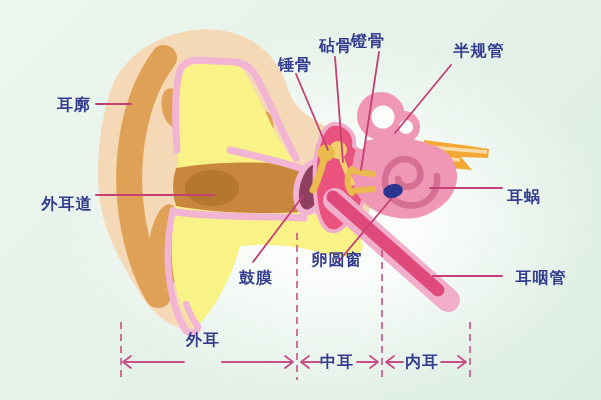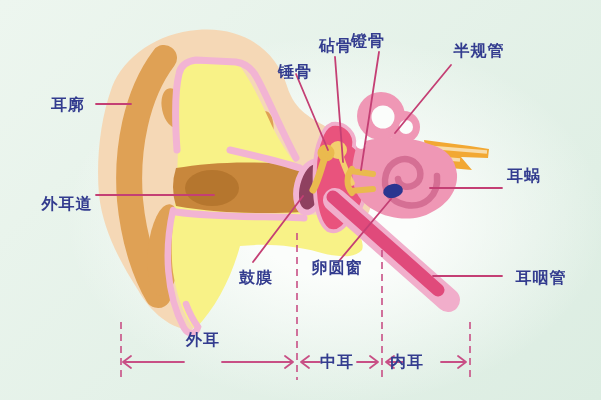--- a/index.html
+++ b/index.html
@@ -123,27 +123,27 @@
     <g style="stroke:var(--dash);stroke-width:1.8;fill:none;stroke-linecap:round;stroke-linejoin:round">
       <path d="M184,362 L123,362 M131,356 L123,362 L131,368"></path>
       <path d="M222,362 L293,362 M285,356 L293,362 L285,368"></path>
       <path d="M320,362 L301,362 M309,356 L301,362 L309,368"></path>
       <path d="M357,362 L378,362 M370,356 L378,362 L370,368"></path>
       <path d="M403,362 L386,362 M394,356 L386,362 L394,368"></path>
       <path d="M441,362 L466,362 M458,356 L466,362 L458,368"></path>
     </g>
   </svg>
 
-  <div class="lbl" style="left:68px;top:105px">耳廓</div>
+  <div class="lbl" style="left:74px;top:105px">耳廓</div>
   <div class="lbl" style="left:67px;top:204px">外耳道</div>
-  <div class="lbl" style="left:295px;top:72px">锤骨</div>
+  <div class="lbl" style="left:295px;top:65px">锤骨</div>
   <div class="lbl" style="left:336px;top:46px">砧骨</div>
   <div class="lbl" style="left:368px;top:41px">镫骨</div>
   <div class="lbl" style="left:479px;top:51px">半规管</div>
-  <div class="lbl" style="left:524px;top:176px">耳蜗</div>
+  <div class="lbl" style="left:524px;top:197px">耳蜗</div>
   <div class="lbl" style="left:256px;top:278px">鼓膜</div>
-  <div class="lbl" style="left:337px;top:268px">卵圆窗</div>
+  <div class="lbl" style="left:337px;top:260px">卵圆窗</div>
   <div class="lbl" style="left:541px;top:278px">耳咽管</div>
 
   <div class="lbl" style="left:203px;top:340px">外耳</div>
   <div class="lbl" style="left:337px;top:362px">中耳</div>
-  <div class="lbl" style="left:407px;top:362px">内耳</div>
+  <div class="lbl" style="left:422px;top:362px">内耳</div>
 </div>
 
 </body></html>

